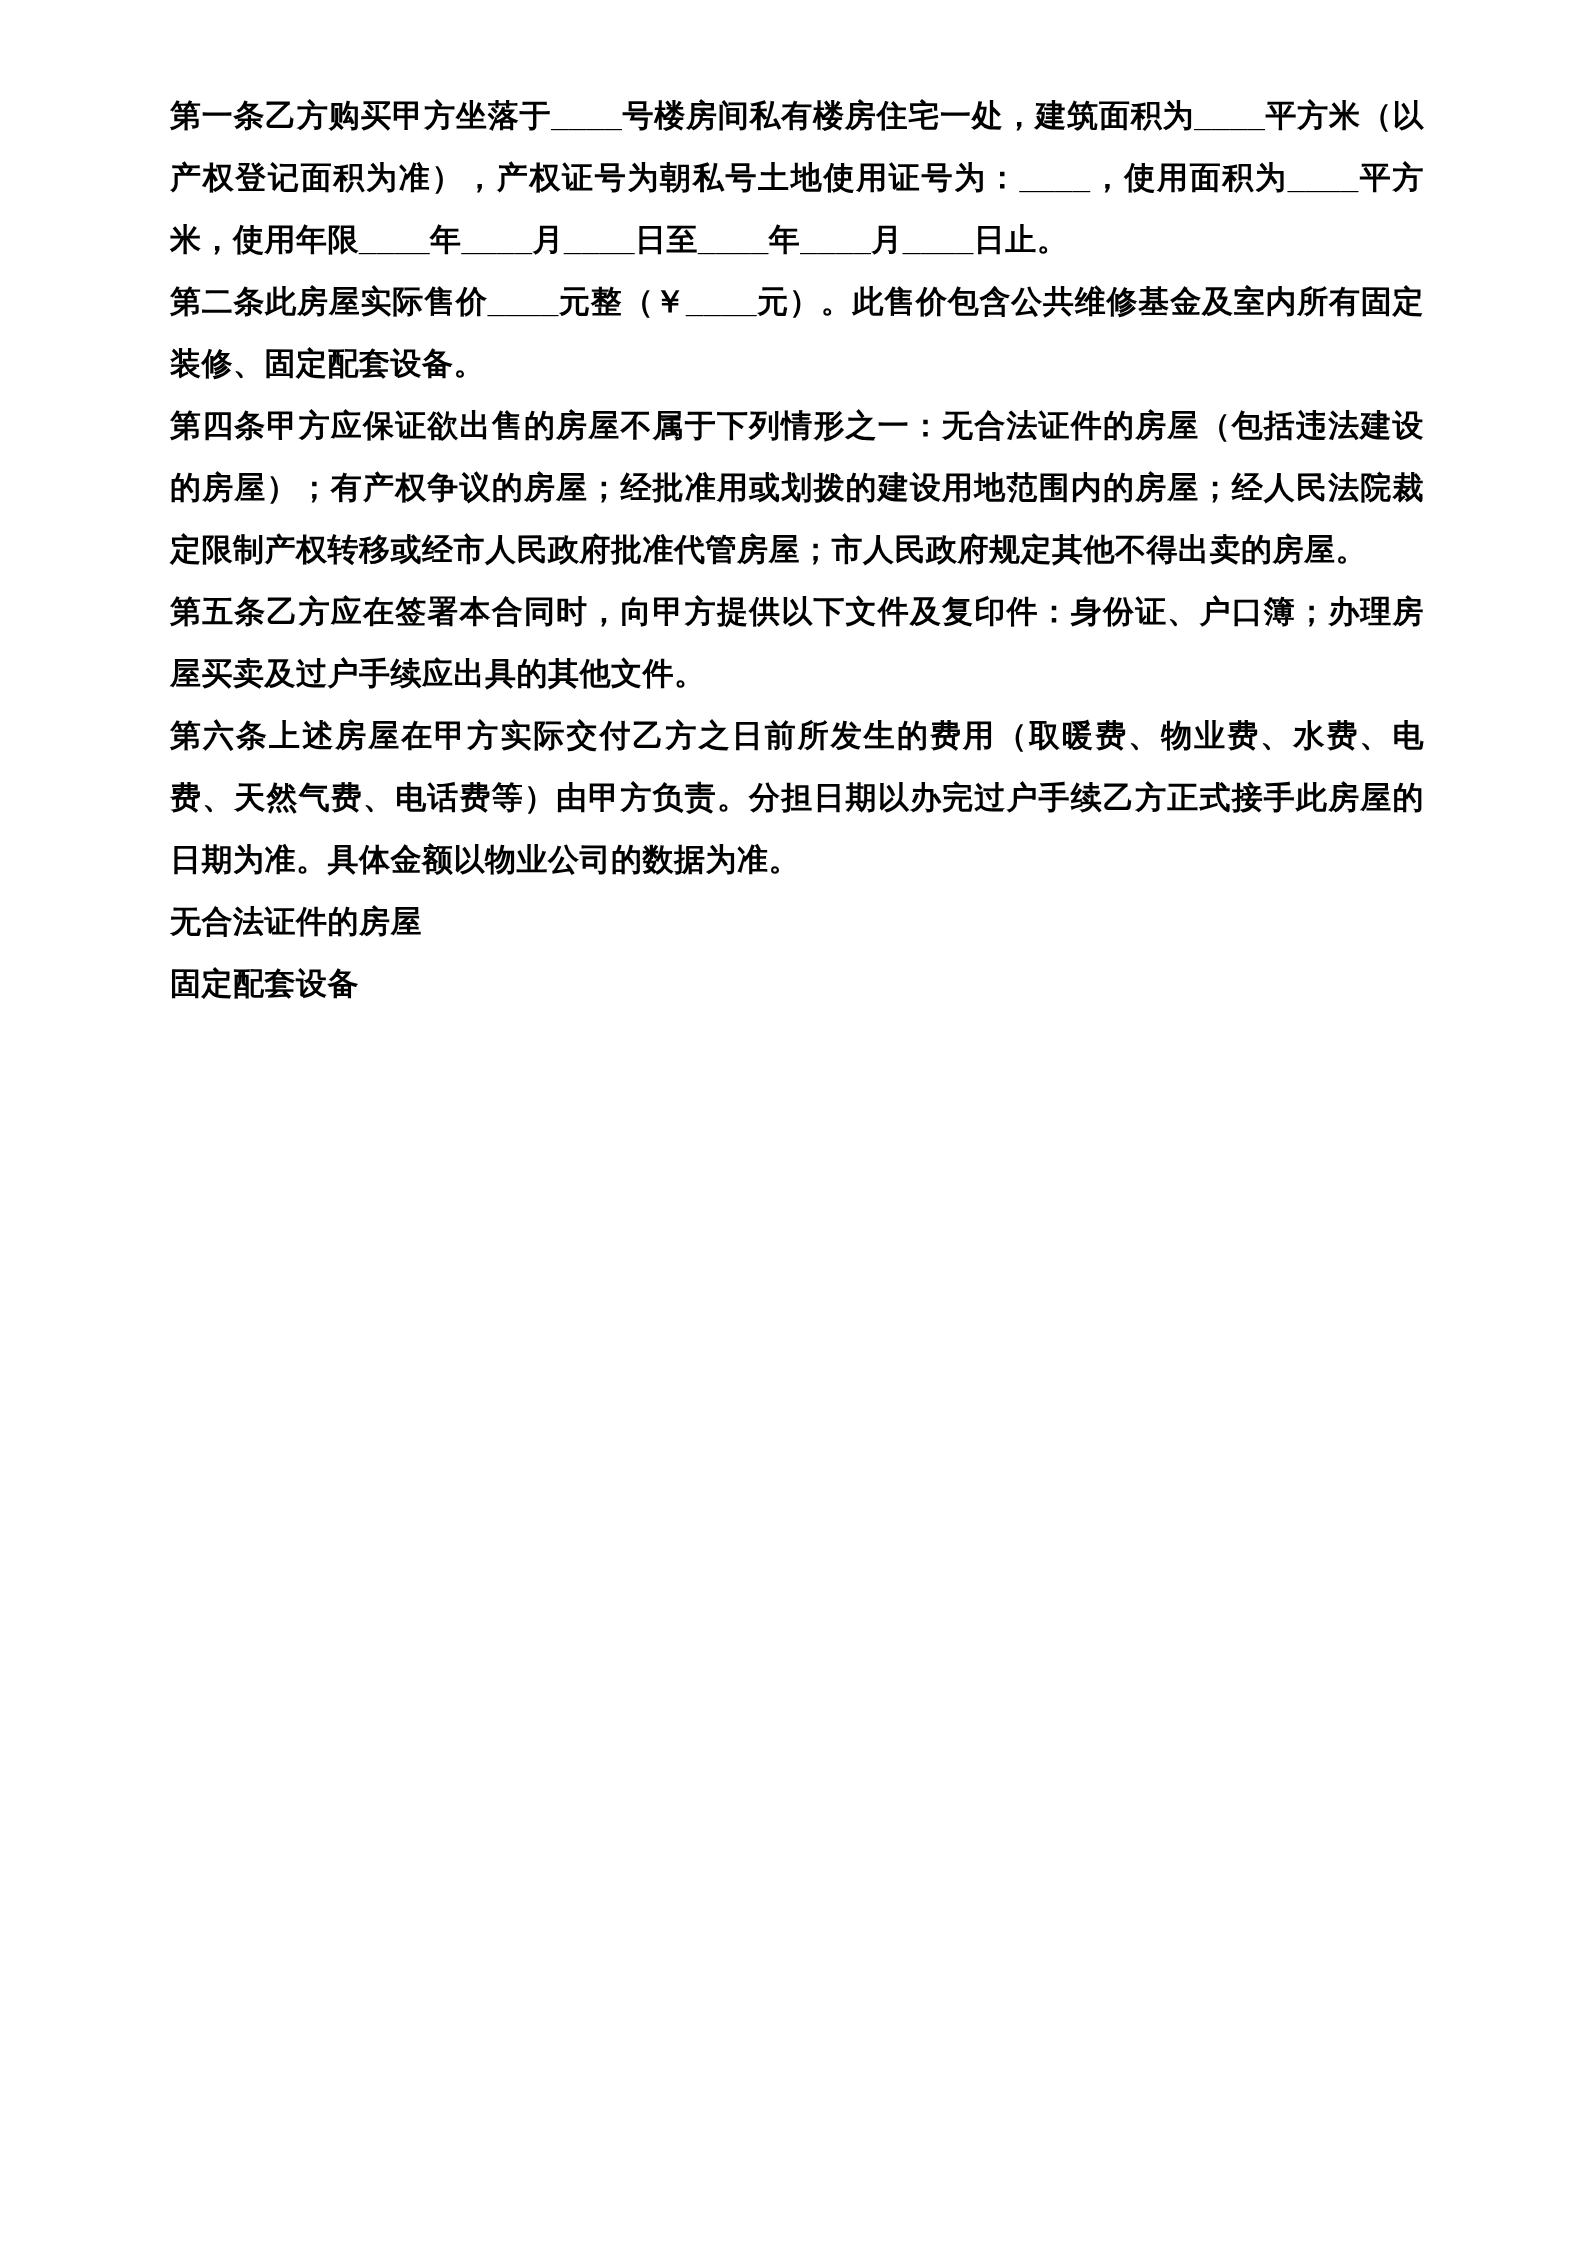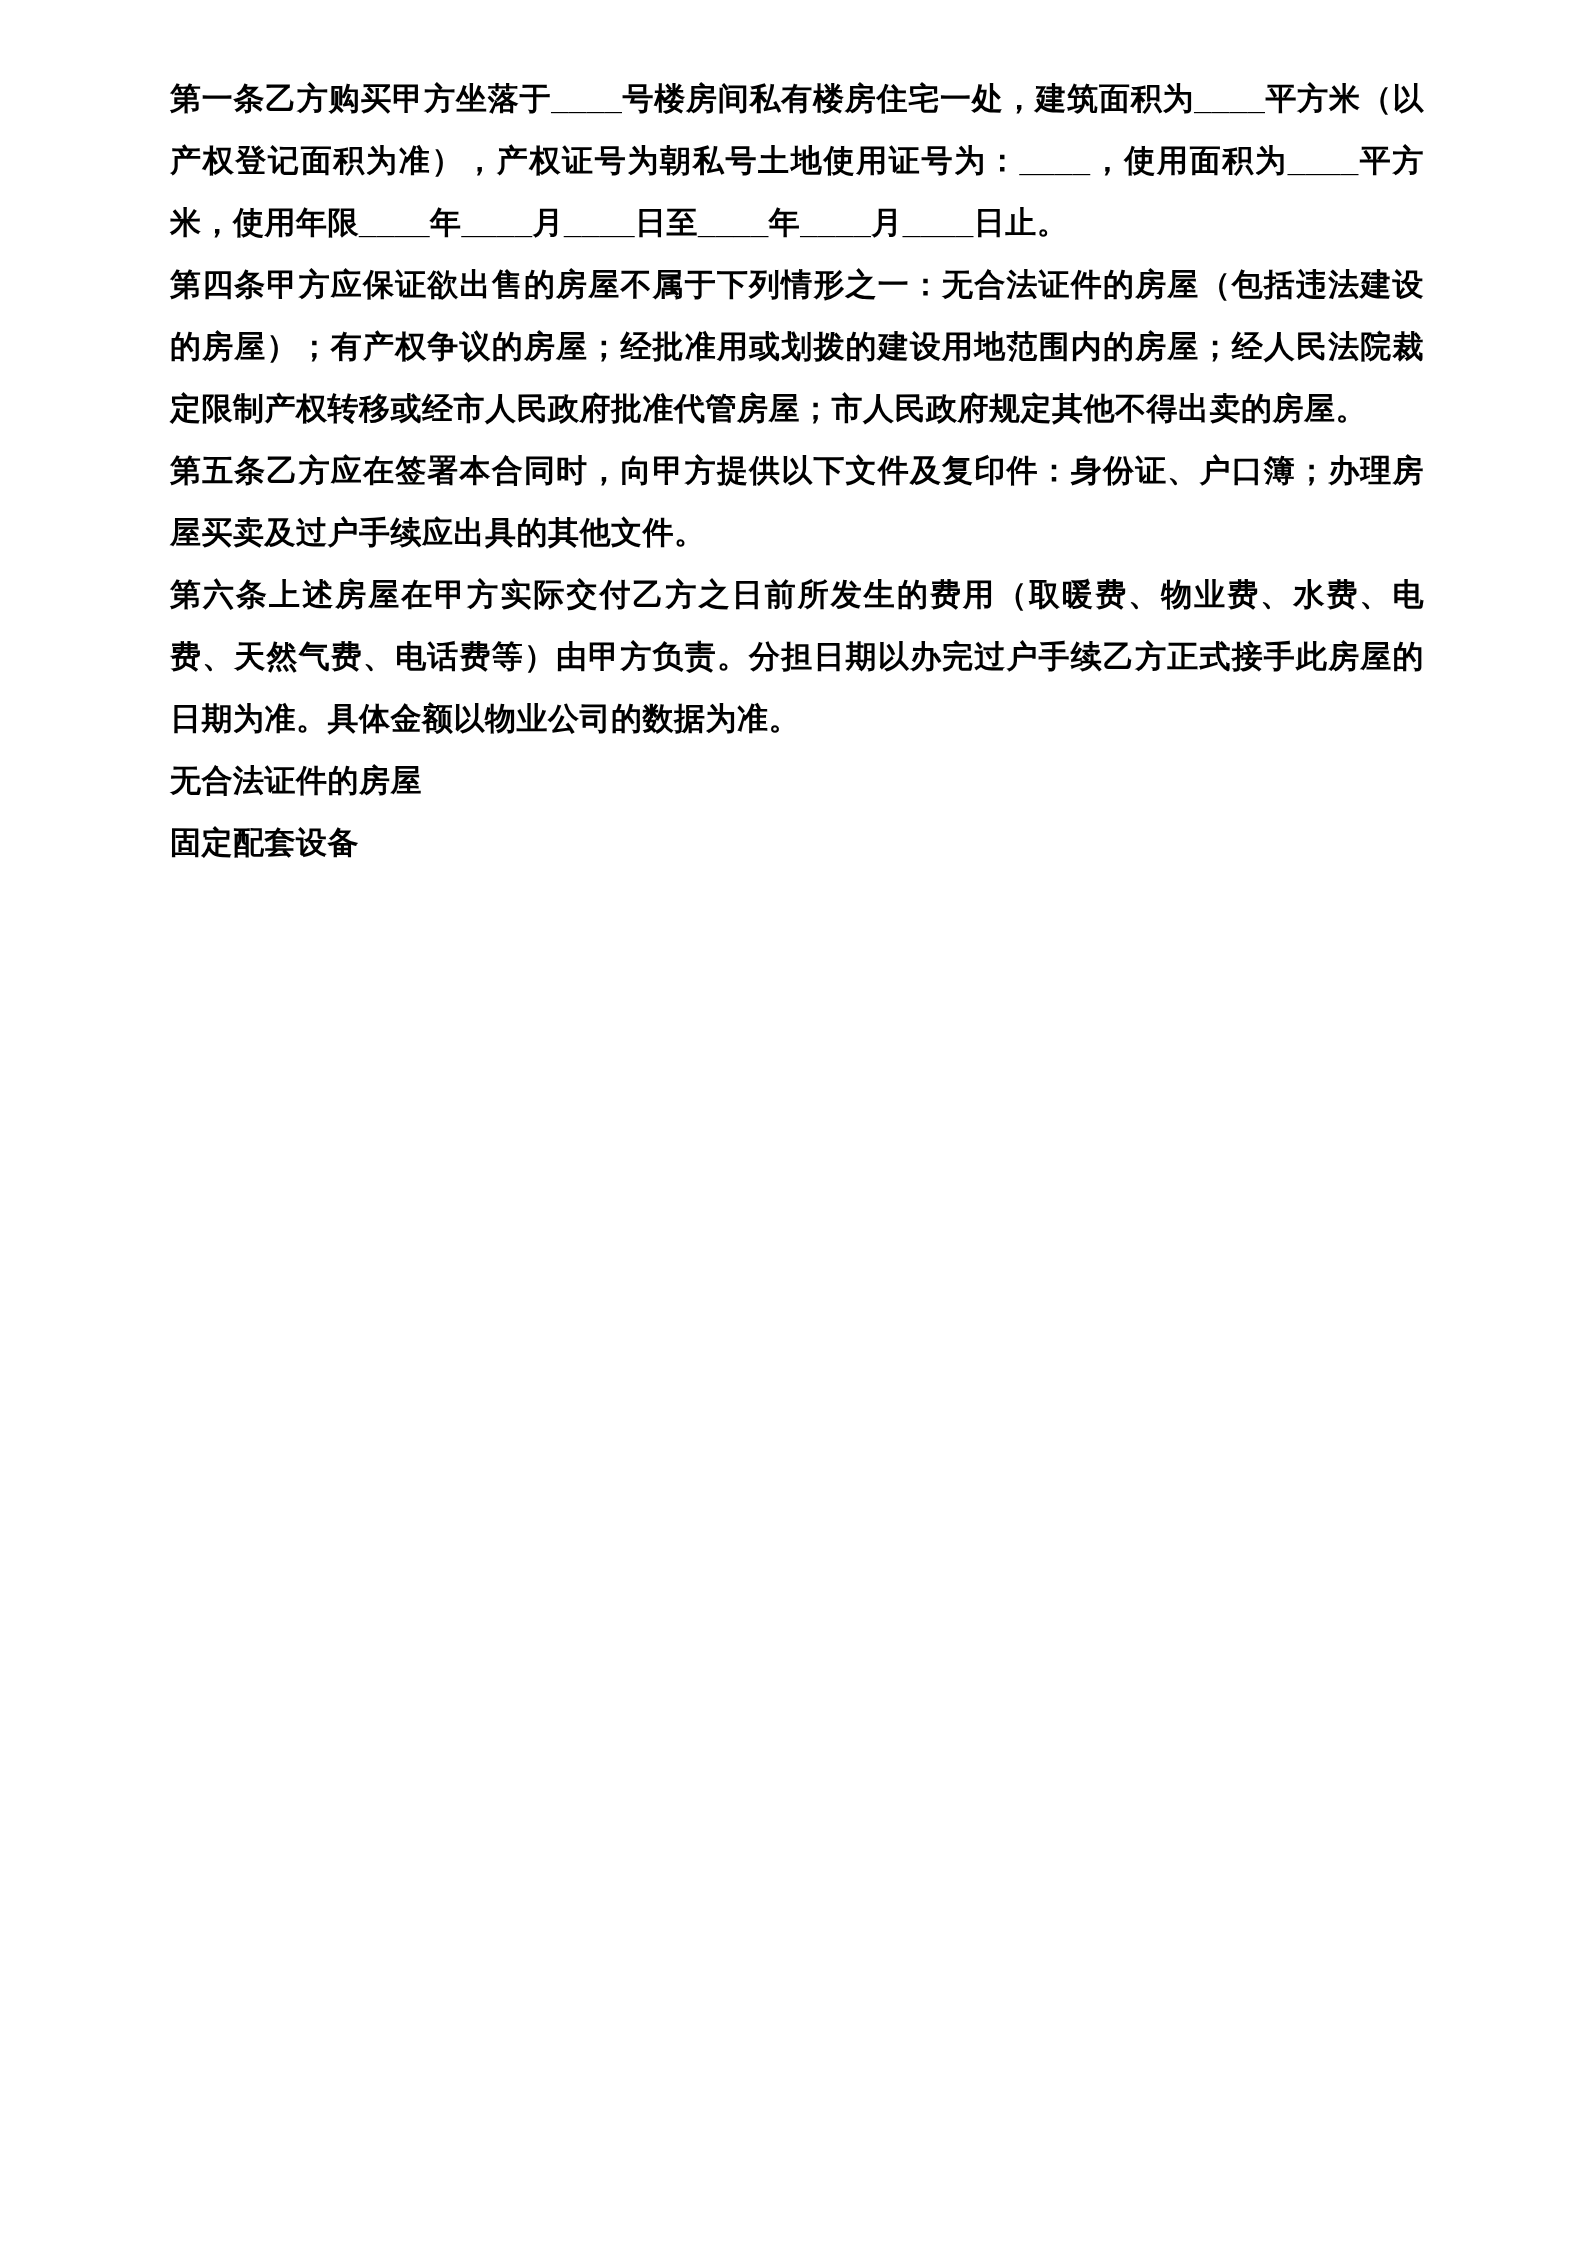--- a/index.html
+++ b/index.html
@@ -11,21 +11,21 @@
     width: 1586px;
     height: 2244px;
     font-family: "Liberation Sans", sans-serif;
     color: #000000;
     overflow: hidden;
   }
   .page {
     box-sizing: border-box;
     width: 1586px;
     height: 2244px;
-    padding: 68px 162px 0 170px;
+    padding: 85px 162px 0 170px;
     background: #ffffff;
   }
   .contract-body p.para {
     margin: 0;
     padding: 0;
     font-size: 31px;
     line-height: 62px;
     font-weight: 600;
     letter-spacing: 0.5px;
     text-align: justify;
@@ -33,19 +33,20 @@
     word-break: break-all;
     color: #000000;
   }
 </style>
 </head>
 <body>
 
 <div class="page">
   <div class="contract-body" id="contract-body">
       <p class="para">第一条乙方购买甲方坐落于____号楼房间私有楼房住宅一处，建筑面积为____平方米（以产权登记面积为准），产权证号为朝私号土地使用证号为：____，使用面积为____平方米，使用年限____年____月____日至____年____月____日止。</p>
+      <p class="para">第二条此房屋实际售价____元整（￥____元）。此售价包含公共维修基金及室内所有固定装修、固定配套设备。</p>
       <p class="para">第四条甲方应保证欲出售的房屋不属于下列情形之一：无合法证件的房屋（包括违法建设的房屋）；有产权争议的房屋；经批准用或划拨的建设用地范围内的房屋；经人民法院裁定限制产权转移或经市人民政府批准代管房屋；市人民政府规定其他不得出卖的房屋。</p>
       <p class="para">第五条乙方应在签署本合同时，向甲方提供以下文件及复印件：身份证、户口簿；办理房屋买卖及过户手续应出具的其他文件。</p>
       <p class="para">第六条上述房屋在甲方实际交付乙方之日前所发生的费用（取暖费、物业费、水费、电费、天然气费、电话费等）由甲方负责。分担日期以办完过户手续乙方正式接手此房屋的日期为准。具体金额以物业公司的数据为准。</p>
       <p class="para">无合法证件的房屋</p>
       <p class="para">固定配套设备</p>
     </div>
 </div>
 
 </body></html>

